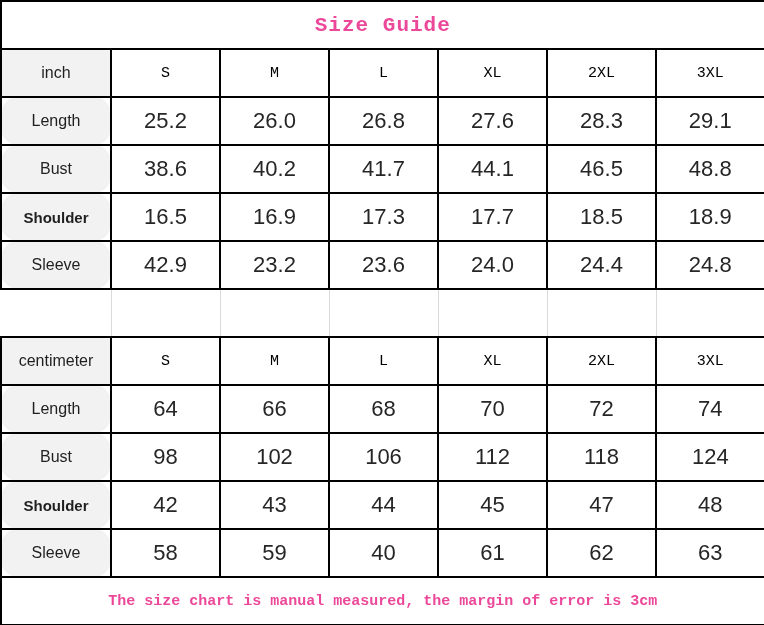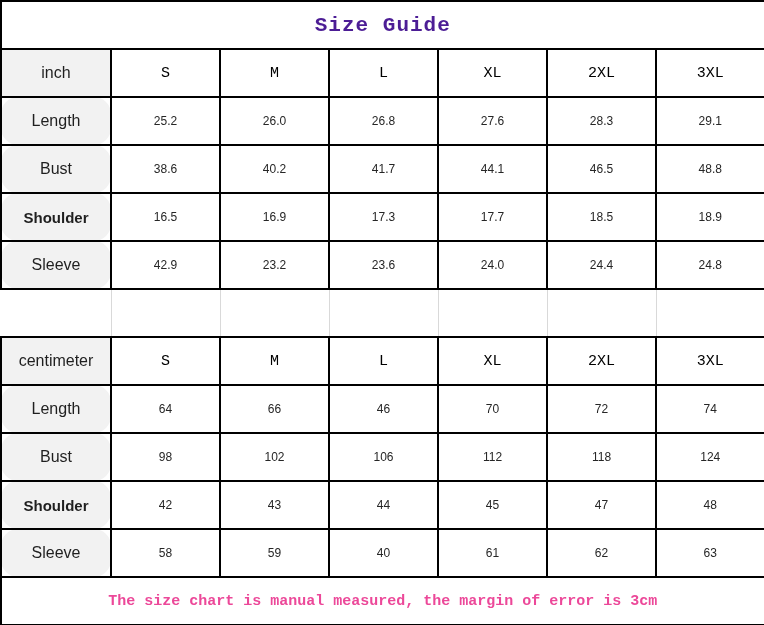--- a/index.html
+++ b/index.html
@@ -28,21 +28,21 @@
     overflow: hidden;
   }
   table.size-grid td:last-child { border-right: 3px solid #000000; }
 
   
   td.title-cell {
     height: 47px;
     font-family: "Liberation Mono", "DejaVu Sans Mono", monospace;
     font-weight: bold;
     font-size: 21px;
-    color: #4c1d95;
+    color: #ec4899;
     letter-spacing: 1px;
   }
 
   
   td.unit-cell {
     background: #f2f2f2;
     font-size: 16px;
   }
   td.size-head {
     font-family: "Liberation Mono", "DejaVu Sans Mono", monospace;
@@ -54,21 +54,21 @@
   td.row-label {
     background: #f2f2f2;
     font-size: 16px;
     border-radius: 17px;
   }
   tr.bold-row td.row-label {
     font-weight: bold;
     font-size: 15px;
   }
   td.val {
-    font-size: 12px;
+    font-size: 22px;
     color: #262626;
   }
 
   
   tr.separator td {
     border-top: 2px solid #000000;
     border-bottom: 2px solid #000000;
     border-left: 1px solid #d9d9d9;
     border-right: 1px solid #d9d9d9;
     background: #ffffff;
@@ -173,21 +173,21 @@
         <td class="size-head">L</td>
         <td class="size-head">XL</td>
         <td class="size-head">2XL</td>
         <td class="size-head">3XL</td>
       </tr>
 
       <tr>
         <td class="row-label">Length</td>
         <td class="val">64</td>
         <td class="val">66</td>
-        <td class="val">46</td>
+        <td class="val">68</td>
         <td class="val">70</td>
         <td class="val">72</td>
         <td class="val">74</td>
       </tr>
 
       <tr>
         <td class="row-label">Bust</td>
         <td class="val">98</td>
         <td class="val">102</td>
         <td class="val">106</td>

